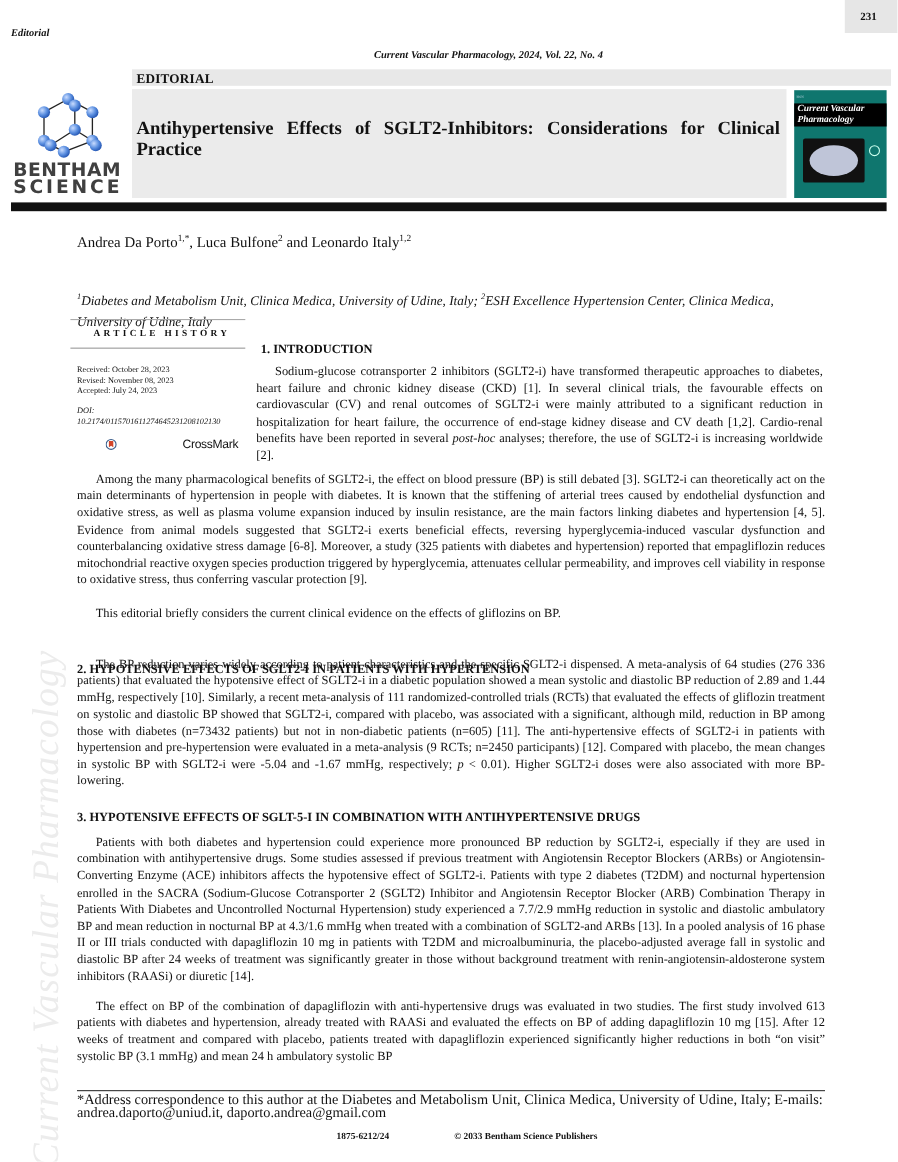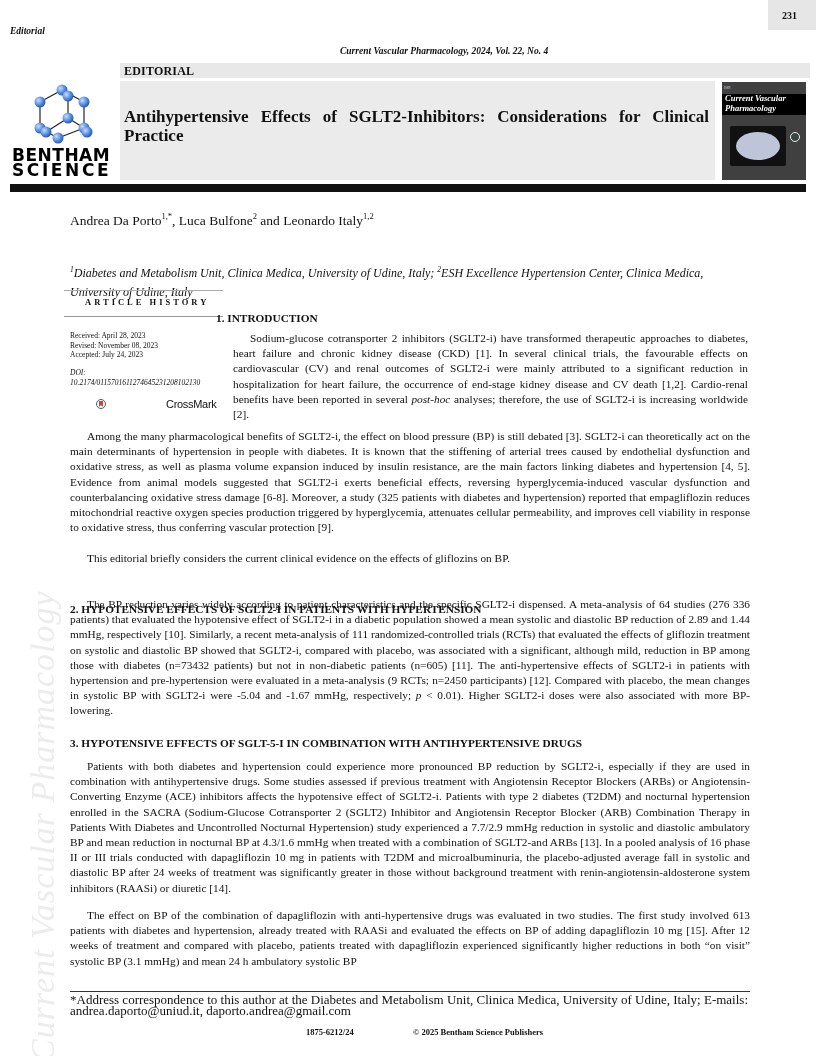--- a/index.html
+++ b/index.html
@@ -8,30 +8,30 @@
 
   .page-num-box { position:absolute; left:768px; top:0; width:48px; height:30px; background:#e6e6e6; }
   .page-num { position:absolute; left:782px; top:10px; font-size:10px; font-weight:bold; }
   .running-left { position:absolute; left:10px; top:26px; font-size:9.5px; font-weight:bold; font-style:italic; }
   .running-journal { position:absolute; left:340px; top:46px; font-size:9.5px; font-weight:bold; font-style:italic; }
 
   .editorial-bar { position:absolute; left:120px; top:63px; width:690px; height:15px; background:#e8e8e8; }
   .editorial-label { position:absolute; left:124px; top:64px; font-size:12px; font-weight:bold; letter-spacing:0.2px; }
   .title-box { position:absolute; left:120px; top:81px; width:595px; height:99px; background:#ebebeb; }
   .title { position:absolute; left:124px; top:107px; width:585px; font-size:17px; font-weight:bold; line-height:19px; text-align:justify; text-align-last:left; }
-  .cover { position:absolute; left:722px; top:82px; width:84px; height:98px; background:#404040; }
+  .cover { position:absolute; left:722px; top:82px; width:84px; height:98px; background:#0f766e; }
   .cover-band { position:absolute; left:0; top:12px; width:84px; height:21px; background:#000; }
   .cover-title { position:absolute; left:3px; top:12px; width:80px; font-size:8.5px; line-height:9.5px; color:#fff; font-style:italic; font-weight:bold; }
   .cover-art { position:absolute; left:8px; top:44px; width:56px; height:40px; background:#111; border-radius:2px; }
   .cover-art::after { content:""; position:absolute; left:6px; top:6px; width:44px; height:28px; border-radius:50%; background:#bfc5d8; }
   .cover-seal { position:absolute; left:68px; top:50px; width:10px; height:10px; border-radius:50%; border:1px solid #cfe; }
   .cover-tag { position:absolute; left:2px; top:4px; font-size:3px; color:#cde; }
 
   .logo { position:absolute; left:12px; top:80px; width:104px; height:100px; }
-  .logo-text { position:absolute; left:12px; top:148px; font-family:"DejaVu Sans", sans-serif; font-weight:bold; color:#000000; font-size:17px; line-height:15px; letter-spacing:0.5px; }
+  .logo-text { position:absolute; left:12px; top:148px; font-family:"DejaVu Sans", sans-serif; font-weight:bold; color:#404040; font-size:17px; line-height:15px; letter-spacing:0.5px; }
 
   .black-rule { position:absolute; left:10px; top:184px; width:796px; height:8px; background:#111; }
 
   .authors { position:absolute; left:70px; top:211px; font-size:13.5px; }
   .authors sup { font-size:8.5px; }
   .affil { position:absolute; left:70px; top:243px; width:680px; font-size:12px; font-style:italic; line-height:19px;margin-top:17px; }
   .affil sup { font-size:7.5px; }
 
   .hist-rule-top { position:absolute; left:64px; top:290px; width:159px; height:1px; background:#aaa; }
   .hist-head { position:absolute; left:85px; top:297px; font-size:8.5px; font-weight:bold; letter-spacing:3px; }
@@ -121,44 +121,44 @@
   <span>Andrea Da Porto</span><sup>1,*</sup><span>, </span><span>Luca Bulfone</span><sup>2</sup><span style="white-space:pre;text-align:right;"> and </span><span>Leonardo Italy</span><sup>1,2</sup>
 </div>
 <div class="affil">
   <sup>1</sup><span>Diabetes and Metabolism Unit, Clinica Medica, University of Udine, Italy; </span><sup>2</sup><span>ESH Excellence Hypertension Center, Clinica Medica, University of Udine, Italy</span>
 </div>
 
 <div class="hist-rule-top"></div>
 <div class="hist-head">ARTICLE HISTORY</div>
 <div class="hist-rule"></div>
 <div class="hist-dates">
-  <div>Received: April 28, 2023</div>
+  <div>Received: October 28, 2023</div>
   <div>Revised: November 08, 2023</div>
   <div>Accepted: July 24, 2023</div>
 </div>
 <div class="doi">
   <div>DOI:</div>
   <div>10.2174/0115701611274645231208102130</div>
 </div>
 <svg class="crossmark" viewBox="0 0 90 30" style="width:30px;">
   <circle cx="15" cy="15" r="13.5" fill="#fff" stroke="#3b5e8c" stroke-width="3"></circle>
   <path d="M9 6 h12 v17 l-6 -4 l-6 4 z" fill="#d2452a"></path>
 </svg>
 <div class="crossmark-text">CrossMark</div>
 
 <div class="watermark">Current Vascular Pharmacology</div>
 
-<div class="sec-head" style="left:216px; top:312px;text-align:center;">1. INTRODUCTION</div>
+<div class="sec-head" style="left:237px; top:312px;text-align:center;">1. INTRODUCTION</div>
 <p class="para p-intro"><span>Sodium-glucose cotransporter 2 inhibitors (SGLT2-i) have transformed therapeutic approaches to diabetes, heart failure and chronic kidney disease (CKD) [1]. In several clinical trials, the favourable effects on cardiovascular (CV) and renal outcomes of SGLT2-i were mainly attributed to a significant reduction in hospitalization for heart failure, the occurrence of end-stage kidney disease and CV death [1,2]. Cardio-renal benefits have been reported in several </span><i>post-hoc</i><span> analyses; therefore, the use of SGLT2-i is increasing worldwide [2].</span></p>
 <p class="para p-full" style="top:429px;">Among the many pharmacological benefits of SGLT2-i, the effect on blood pressure (BP) is still debated [3]. SGLT2-i can theoretically act on the main determinants of hypertension in people with diabetes. It is known that the stiffening of arterial trees caused by endothelial dysfunction and oxidative stress, as well as plasma volume expansion induced by insulin resistance, are the main factors linking diabetes and hypertension [4, 5]. Evidence from animal models suggested that SGLT2-i exerts beneficial effects, reversing hyperglycemia-induced vascular dysfunction and counterbalancing oxidative stress damage [6-8]. Moreover, a study (325 patients with diabetes and hypertension) reported that empagliflozin reduces mitochondrial reactive oxygen species production triggered by hyperglycemia, attenuates cellular permeability, and improves cell viability in response to oxidative stress, thus conferring vascular protection [9].</p>
 <p class="para p-full" style="top:551px;">This editorial briefly considers the current clinical evidence on the effects of gliflozins on BP.</p>
 
 <div class="sec-head" style="left:70px; top:563px;margin-top:40px;">2. HYPOTENSIVE EFFECTS OF SGLT2-I IN PATIENTS WITH HYPERTENSION</div>
 <p class="para p-full" style="top:597px;"><span>The BP reduction varies widely according to patient characteristics and the specific SGLT2-i dispensed. A meta-analysis of 64 studies (276 336 patients) that evaluated the hypotensive effect of SGLT2-i in a diabetic population showed a mean systolic and diastolic BP reduction of 2.89 and 1.44 mmHg, respectively [10]. Similarly, a recent meta-analysis of 111 randomized-controlled trials (RCTs) that evaluated the effects of gliflozin treatment on systolic and diastolic BP showed that SGLT2-i, compared with placebo, was associated with a significant, although mild, reduction in BP among those with diabetes (n=73432 patients) but not in non-diabetic patients (n=605) [11]. The anti-hypertensive effects of SGLT2-i in patients with hypertension and pre-hypertension were evaluated in a meta-analysis (9 RCTs; n=2450 participants) [12]. Compared with placebo, the mean changes in systolic BP with SGLT2-i were -5.04 and -1.67 mmHg, respectively; </span><i>p</i><span> &lt; 0.01). Higher SGLT2-i doses were also associated with more BP-lowering.</span></p>
 
 <div class="sec-head" style="left:70px; top:737px;">3. HYPOTENSIVE EFFECTS OF SGLT-5-I IN COMBINATION WITH ANTIHYPERTENSIVE DRUGS</div>
 <p class="para p-full" style="top:759px;">Patients with both diabetes and hypertension could experience more pronounced BP reduction by SGLT2-i, especially if they are used in combination with antihypertensive drugs. Some studies assessed if previous treatment with Angiotensin Receptor Blockers (ARBs) or Angiotensin-Converting Enzyme (ACE) inhibitors affects the hypotensive effect of SGLT2-i. Patients with type 2 diabetes (T2DM) and nocturnal hypertension enrolled in the SACRA (Sodium-Glucose Cotransporter 2 (SGLT2) Inhibitor and Angiotensin Receptor Blocker (ARB) Combination Therapy in Patients With Diabetes and Uncontrolled Nocturnal Hypertension) study experienced a 7.7/2.9 mmHg reduction in systolic and diastolic ambulatory BP and mean reduction in nocturnal BP at 4.3/1.6 mmHg when treated with a combination of SGLT2-and ARBs [13]. In a pooled analysis of 16 phase II or III trials conducted with dapagliflozin 10 mg in patients with T2DM and microalbuminuria, the placebo-adjusted average fall in systolic and diastolic BP after 24 weeks of treatment was significantly greater in those without background treatment with renin-angiotensin-aldosterone system inhibitors (RAASi) or diuretic [14].</p>
 <p class="para p-full" style="top:908px;">The effect on BP of the combination of dapagliflozin with anti-hypertensive drugs was evaluated in two studies. The first study involved 613 patients with diabetes and hypertension, already treated with RAASi and evaluated the effects on BP of adding dapagliflozin 10 mg [15]. After 12 weeks of treatment and compared with placebo, patients treated with dapagliflozin experienced significantly higher reductions in both “on visit” systolic BP (3.1 mmHg) and mean 24 h ambulatory systolic BP</p>
 
 <div class="foot-rule"></div>
 <div class="footnote">*Address correspondence to this author at the Diabetes and Metabolism Unit, Clinica Medica, University of Udine, Italy; E-mails: andrea.daporto@uniud.it, daporto.andrea@gmail.com</div>
 <div class="issn">1875-6212/24</div>
-<div class="copyright">© 2025 Bentham Science Publishers</div>
+<div class="copyright">© 2033 Bentham Science Publishers</div>
 
 </body></html>

